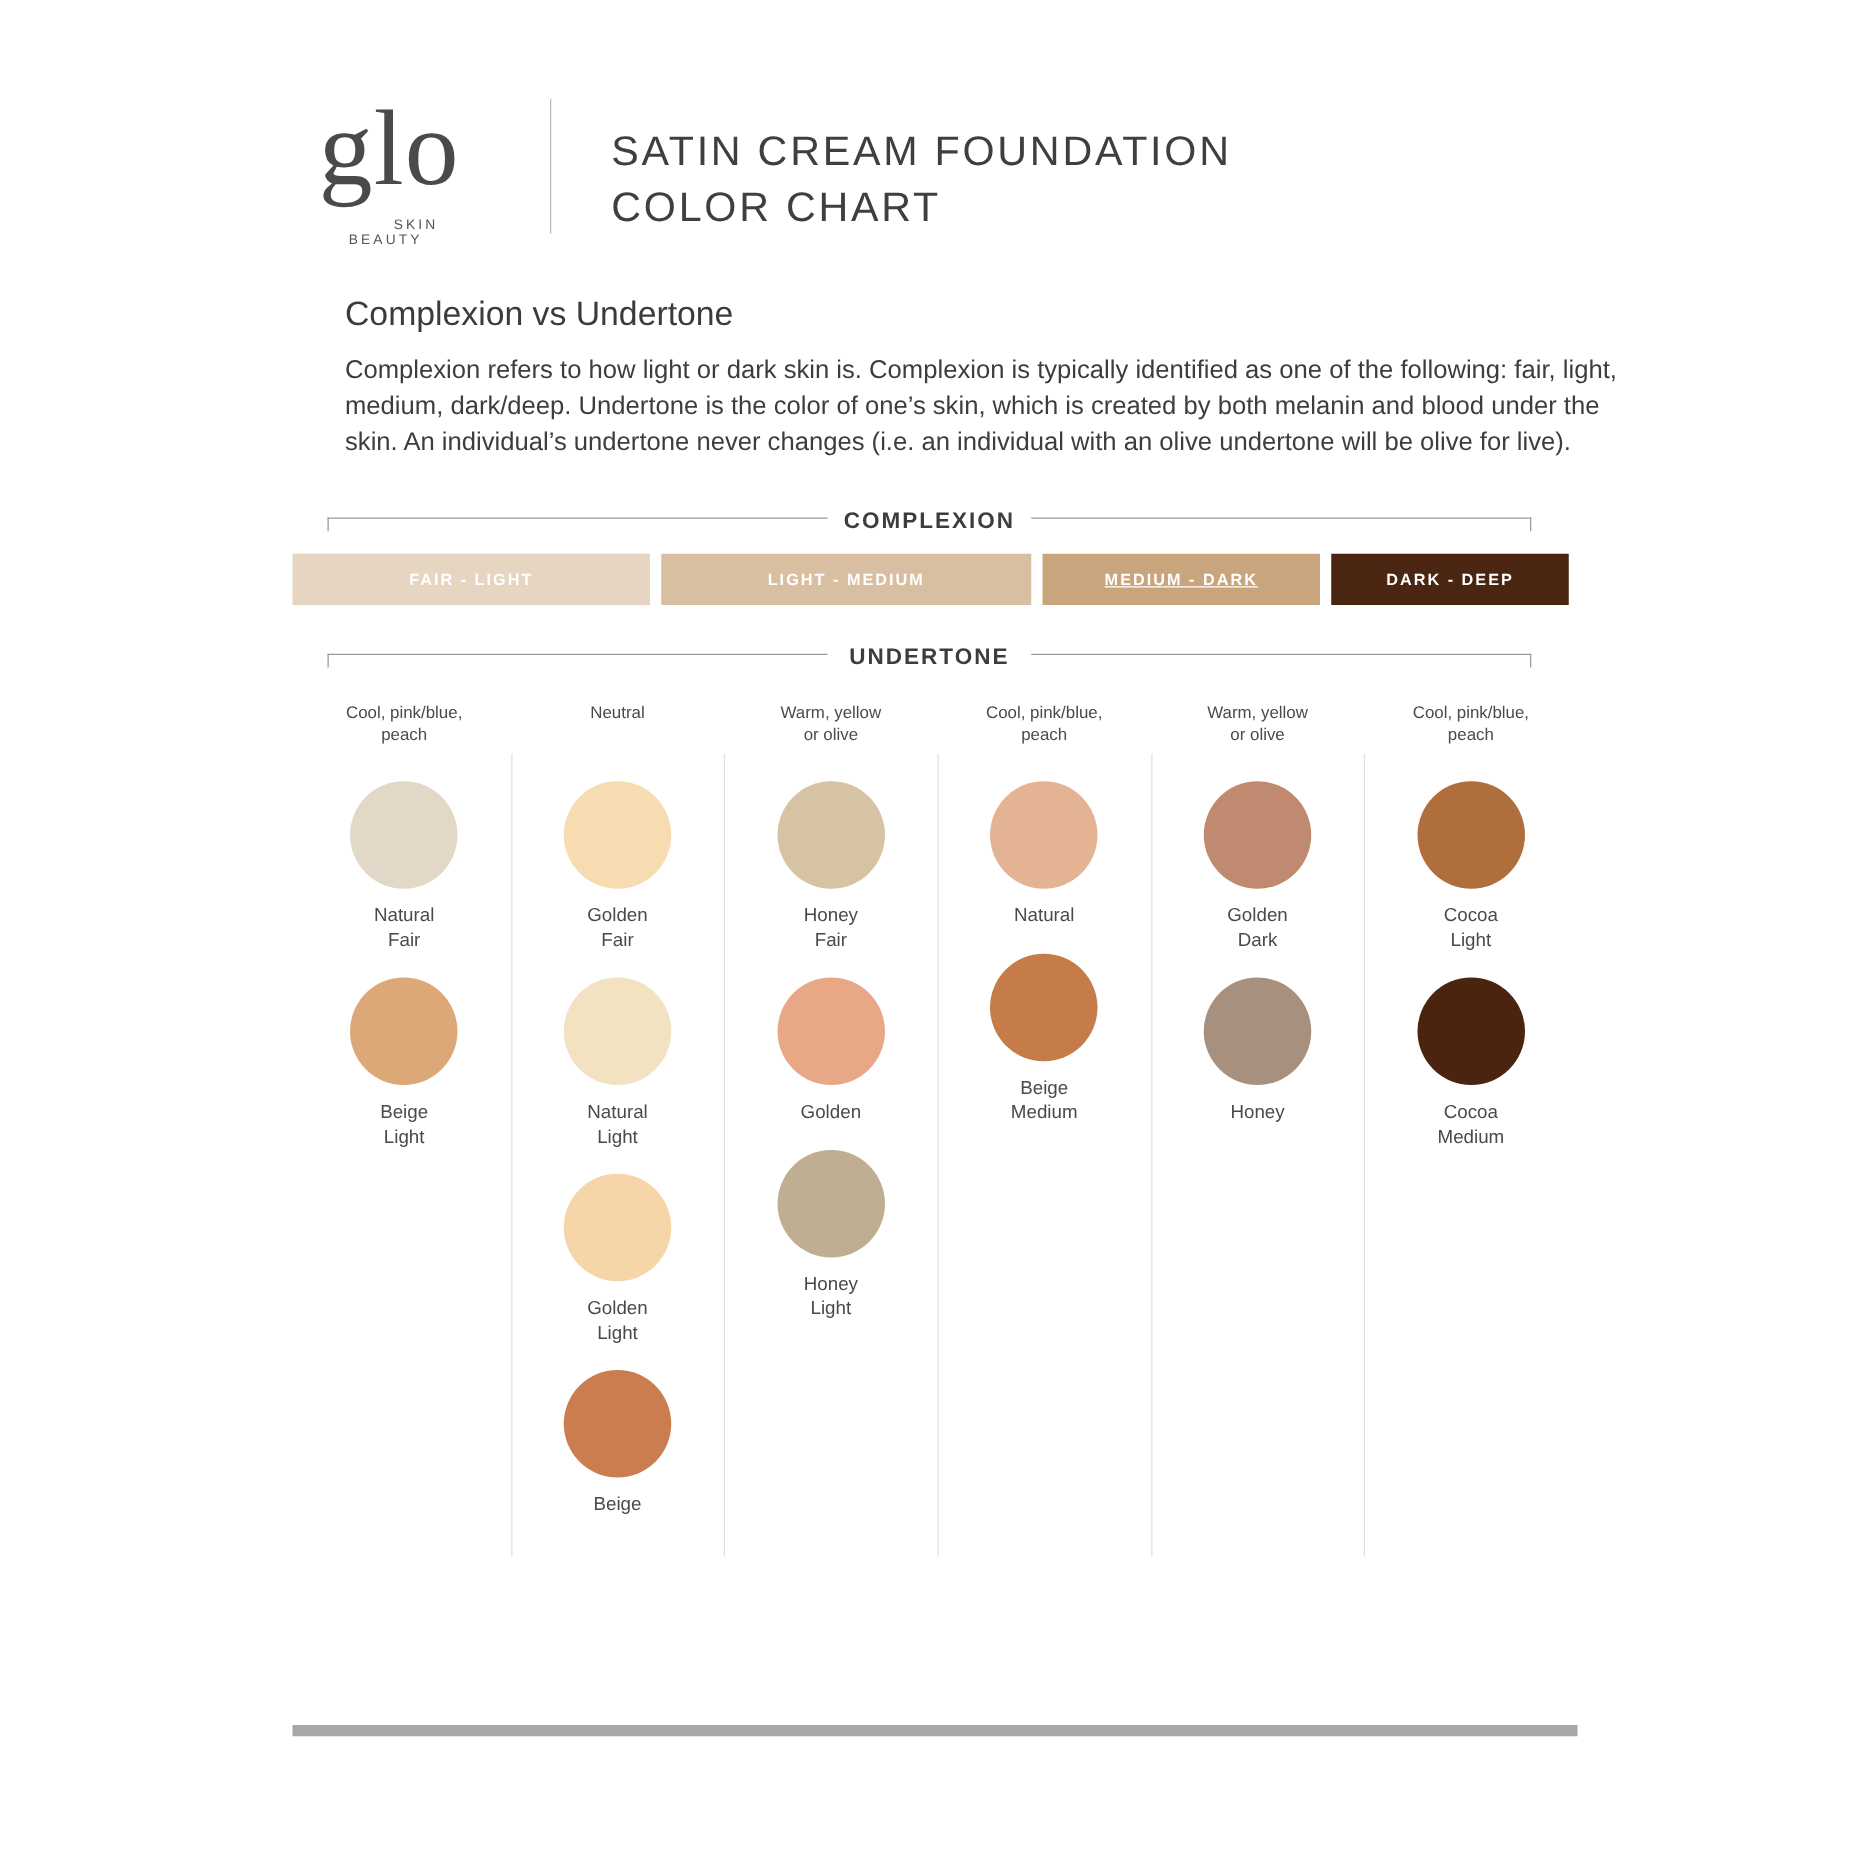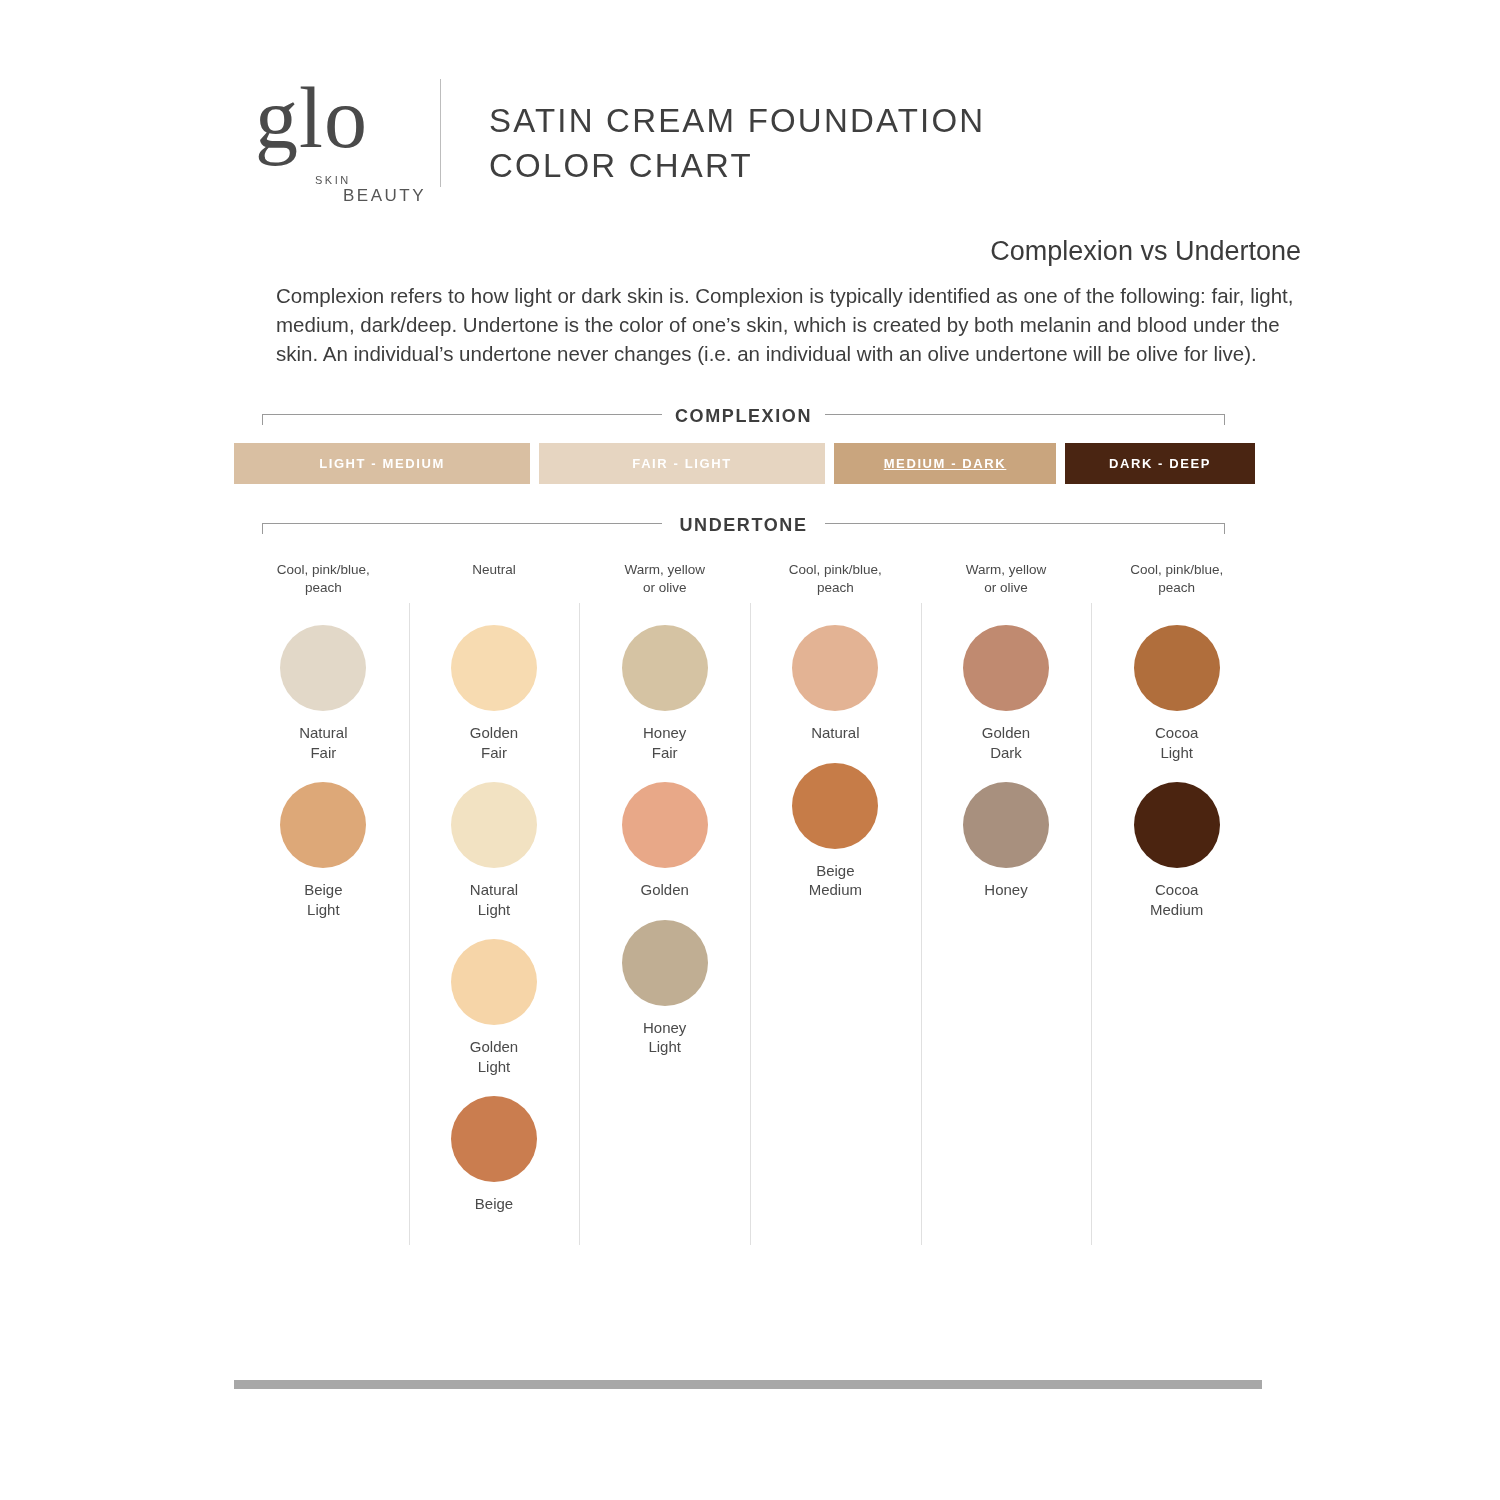--- a/index.html
+++ b/index.html
@@ -47,24 +47,24 @@
     font-weight: 400;
   }
   .logo-sub1 {
     font-size: 11px;
     letter-spacing: 2.5px;
     color: #555;
     margin-top: 16px;
     margin-left: 60px;
   }
   .logo-sub2 {
-    font-size: 17px;
+    font-size: 11px;
     letter-spacing: 2.5px;
     color: #555;
-    margin-left: 88px;
+    margin-left: 24px;
   }
   .vrule {
     width: 1px;
     background: #bdbdbd;
     height: 108px;
     margin-left: 10px;
     margin-top: 4px;
   }
   .title-block {
     margin-left: 48px;
@@ -83,21 +83,20 @@
     position: absolute;
     left: 276px;
     top: 236px;
     width: 1025px;
   }
   .intro h2 {
     font-size: 27px;
     font-weight: 400;
     color: #3b3b3b;
     margin: 0 0 14px 0;
-    text-align: right;
   }
   .intro p {
     font-size: 20.5px;
     line-height: 1.42;
     color: #3d3d3d;
     margin: 0;
   }
 
   
   .bracket-row {
@@ -252,25 +251,25 @@
 
   <div class="bracket-row" id="complexion-bracket">
     <div class="bracket-left"></div>
     <div class="line-l"></div>
     <div class="line-r"></div>
     <div class="bracket-right"></div>
     <div class="bracket-label">COMPLEXION</div>
   </div>
 
   <div class="bars">
+    <div class="bar b0" style="background: rgb(230, 213, 193);">
+      <span>FAIR - LIGHT</span>
+    </div>
     <div class="bar b1" style="background: rgb(217, 191, 162);">
       <span>LIGHT - MEDIUM</span>
-    </div>
-    <div class="bar b0" style="background: rgb(230, 213, 193);">
-      <span>FAIR - LIGHT</span>
     </div>
     <div class="bar b2" style="background: rgb(201, 165, 126);">
       <span>MEDIUM - DARK</span>
     </div>
     <div class="bar b3" style="background: rgb(74, 37, 18);">
       <span>DARK - DEEP</span>
     </div>
   </div>
 
   <div class="bracket-row" id="undertone-bracket">

